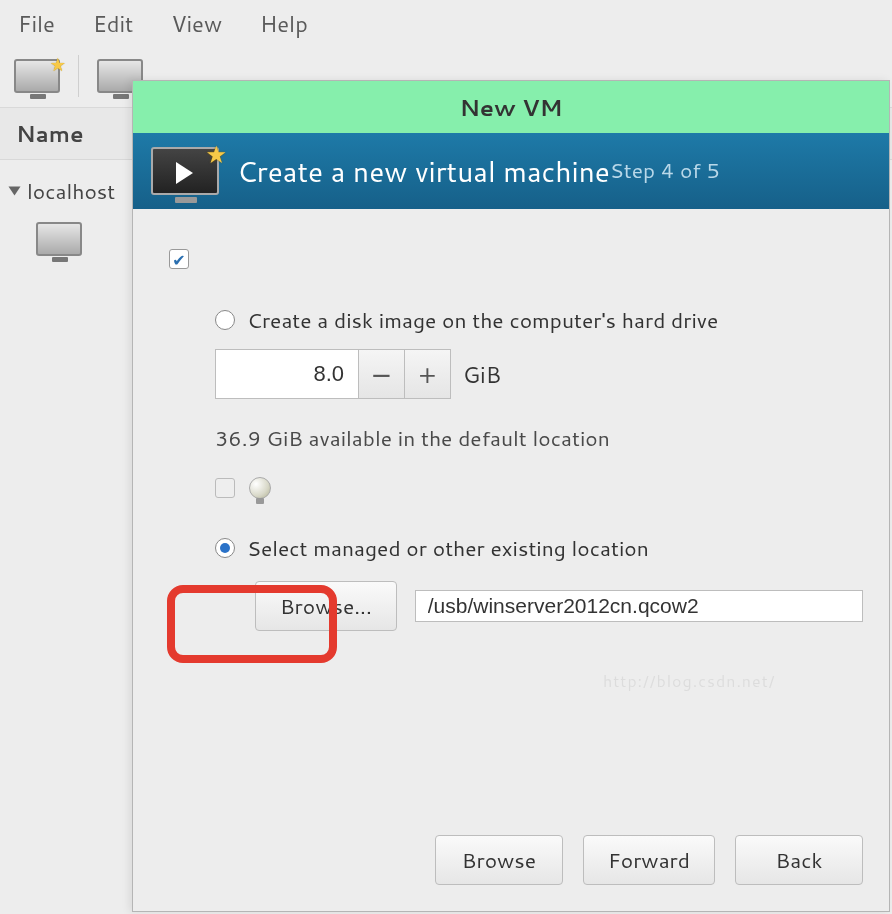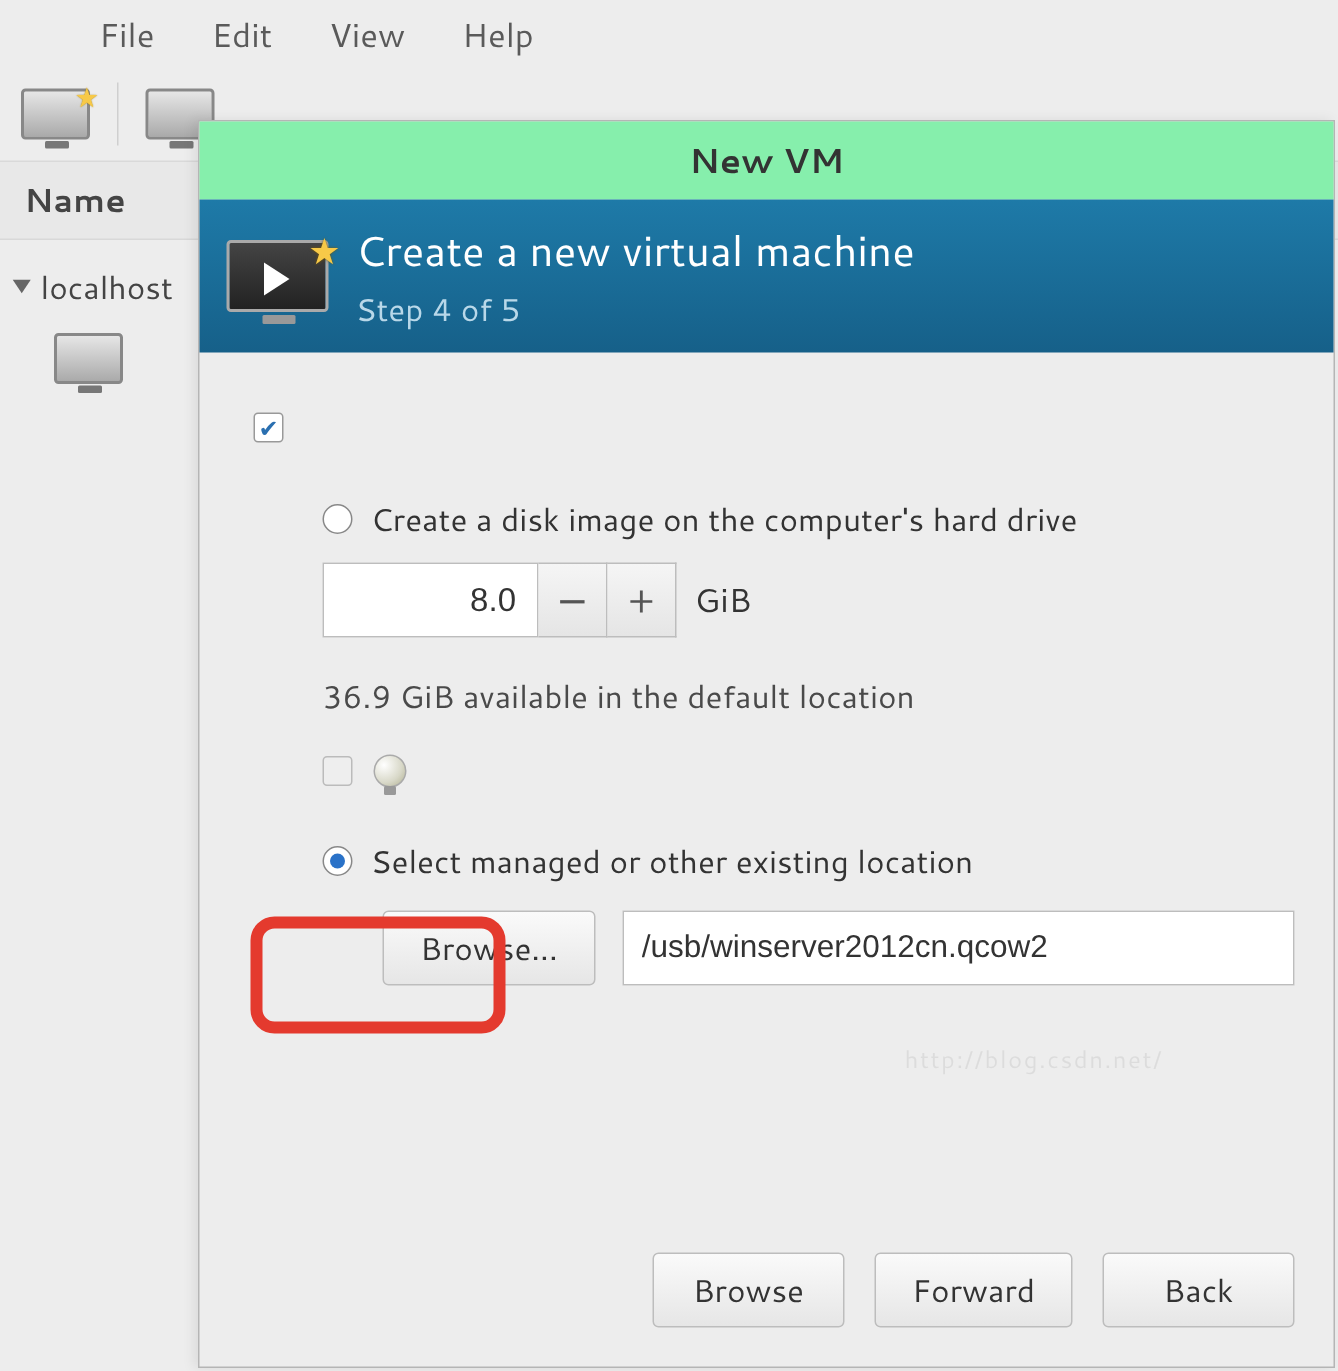--- a/index.html
+++ b/index.html
@@ -13,21 +13,20 @@
     overflow: hidden;
     position: relative;
   }
   .menubar {
     display: flex;
     gap: 38px;
     padding: 8px 18px 10px 18px;
     background: #ededed;
     font-size: 22px;
     color: #5a5a5a;
-    margin-left: 48px;
   }
   .menubar span { cursor: pointer; }
   .toolbar {
     display: flex;
     align-items: center;
     gap: 18px;
     padding: 6px 14px 10px 14px;
     border-bottom: 1px solid #d9d9d9;
   }
   .toolbar .sep {
@@ -141,21 +140,21 @@
     border-bottom: 11px solid transparent;
     border-left: 17px solid #fff;
   }
   .dlg-header .hmon .star {
     position: absolute;
     top: -12px; right: -10px;
     color: #f7c948;
     font-size: 24px;
     text-shadow: 0 0 2px #7a5a00;
   }
-  .dlg-header .ht { display:flex; flex-direction: column; }
+  .dlg-header .ht { display:flex; flex-direction: row; }
   .dlg-header .ht .title {
     font-size: 28px;
     font-weight: 300;
   }
   .dlg-header .ht .step {
     font-size: 21px;
     color: #b9d8e9;
     margin-top: 4px;
   }
   .dlg-body {
@@ -264,21 +263,21 @@
     border: 1px solid #bdbdbd;
     border-radius: 4px;
     background: linear-gradient(#fafafa, #e6e6e6);
     font-size: 21px;
     color: #333;
     display:flex; align-items:center; justify-content:center;
     cursor:pointer;
   }
   .path-input {
     flex: 1;
-    height: 50px;
+    height: 32px;
     border: 1px solid #bdbdbd;
     background: #fff;
     padding: 0 12px;
     font-size: 21px;
     color: #333;
   }
   .highlight-box {
     position: absolute;
     border: 8px solid #e43a2e;
     border-radius: 16px;

